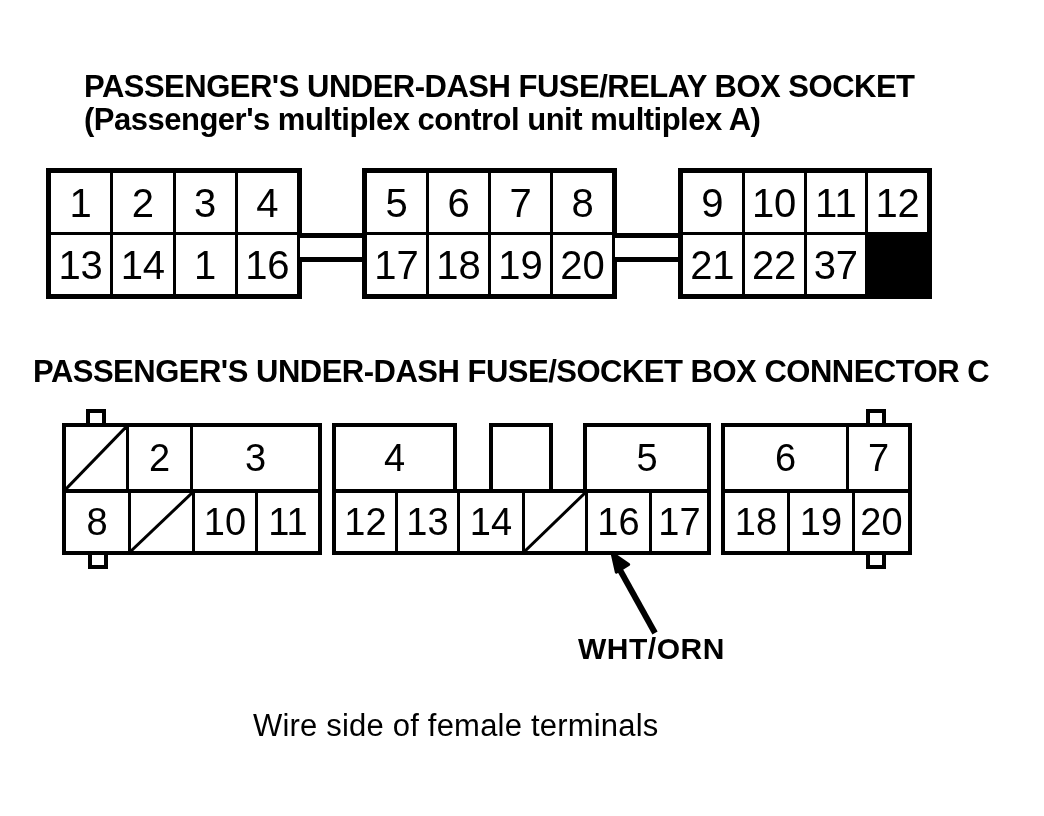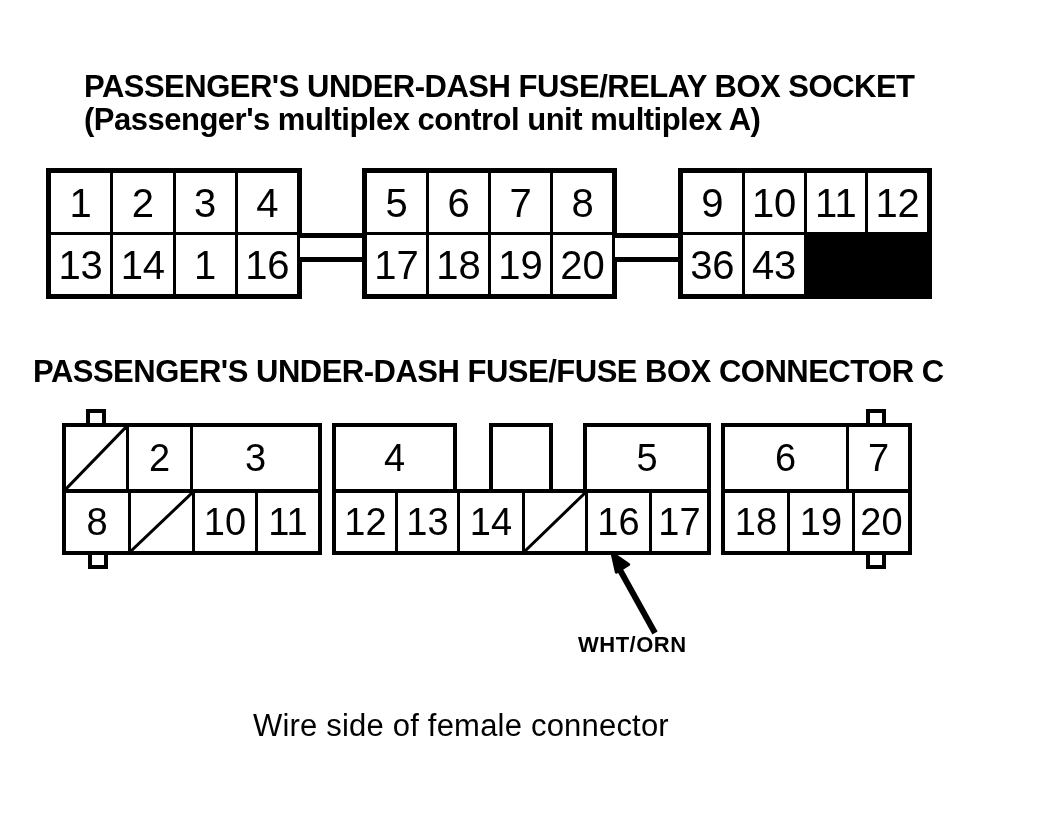--- a/index.html
+++ b/index.html
@@ -47,21 +47,21 @@
   .cc-box {
     position:absolute; top:423px; height:66px; background:#fff;
     border:4px solid #000; border-bottom:none;
   }
   .tab { position:absolute; width:20px; height:15px; border:4px solid #000; background:#fff; }
   .tab-top { border-bottom:none; top:409px; }
   .tab-bot { border-top:none; top:554px; }
 
   
   #wire-arrow { position:absolute; left:583px; top:548px; }
-  #wire-label { position:absolute; left:578px; top:632px; font-weight:bold; font-size:22px; letter-spacing:0.5px; white-space:nowrap; }
+  #wire-label { position:absolute; left:578px; top:632px; font-weight:bold; font-size:30px; letter-spacing:0.5px; white-space:nowrap; }
   #caption { position:absolute; left:253px; top:708px; font-size:31px; letter-spacing:0.2px; white-space:nowrap; }
 </style>
 </head>
 <body>
 
 <div class="page">
 
   <div class="heading" id="title-socket">
     <div>PASSENGER'S UNDER-DASH FUSE/RELAY BOX SOCKET</div>
     <div>(Passenger's multiplex control unit multiplex A)</div>
@@ -91,25 +91,26 @@
     <div class="sa-cell">20</div>
   </div>
 
   <div class="bridge" style="left:615px; width:65px;"></div>
 
   <div class="sa-block" style="left:678px; width:254px;">
     <div class="sa-cell">9</div>
     <div class="sa-cell">10</div>
     <div class="sa-cell">11</div>
     <div class="sa-cell">12</div>
-    <div class="sa-cell">36</div>
-    <div class="sa-cell">43</div>
+    <div class="sa-cell">21</div>
+    <div class="sa-cell">22</div>
+    <div class="sa-cell">37</div>
   </div>
 
-  <div class="heading" id="title-connector">PASSENGER'S UNDER-DASH FUSE/FUSE BOX CONNECTOR C</div>
+  <div class="heading" id="title-connector">PASSENGER'S UNDER-DASH FUSE/SOCKET BOX CONNECTOR C</div>
 
   <div class="tab tab-top" style="left:86px;"></div>
   <div class="tab tab-bot" style="left:88px;"></div>
   <div class="tab tab-top" style="left:866px;"></div>
   <div class="tab tab-bot" style="left:866px;"></div>
 
   <div class="cc-seg cc-top" style="left:62px; width:260px;">
     <div class="cc-cell" style="width:60px;">
       <svg class="slash-svg" viewBox="0 0 10 10" preserveAspectRatio="none">
           <line x1="0" y1="10" x2="10" y2="0" stroke="#000" stroke-width="3" vector-effect="non-scaling-stroke"></line>
@@ -158,15 +159,15 @@
     <div class="cc-cell grow">20</div>
   </div>
 
   <svg id="wire-arrow" width="90" height="95" viewBox="0 0 90 95">
     <line x1="72" y1="85" x2="37" y2="22" stroke="#000" stroke-width="6"></line>
     <polygon points="29,5 45.7,16.5 33.3,24.1" fill="#000" stroke="#000" stroke-width="3" stroke-linejoin="round"></polygon>
   </svg>
 
   <div id="wire-label">WHT/ORN</div>
 
-  <div id="caption">Wire side of female connector</div>
+  <div id="caption">Wire side of female terminals</div>
 
 </div>
 
 </body></html>

